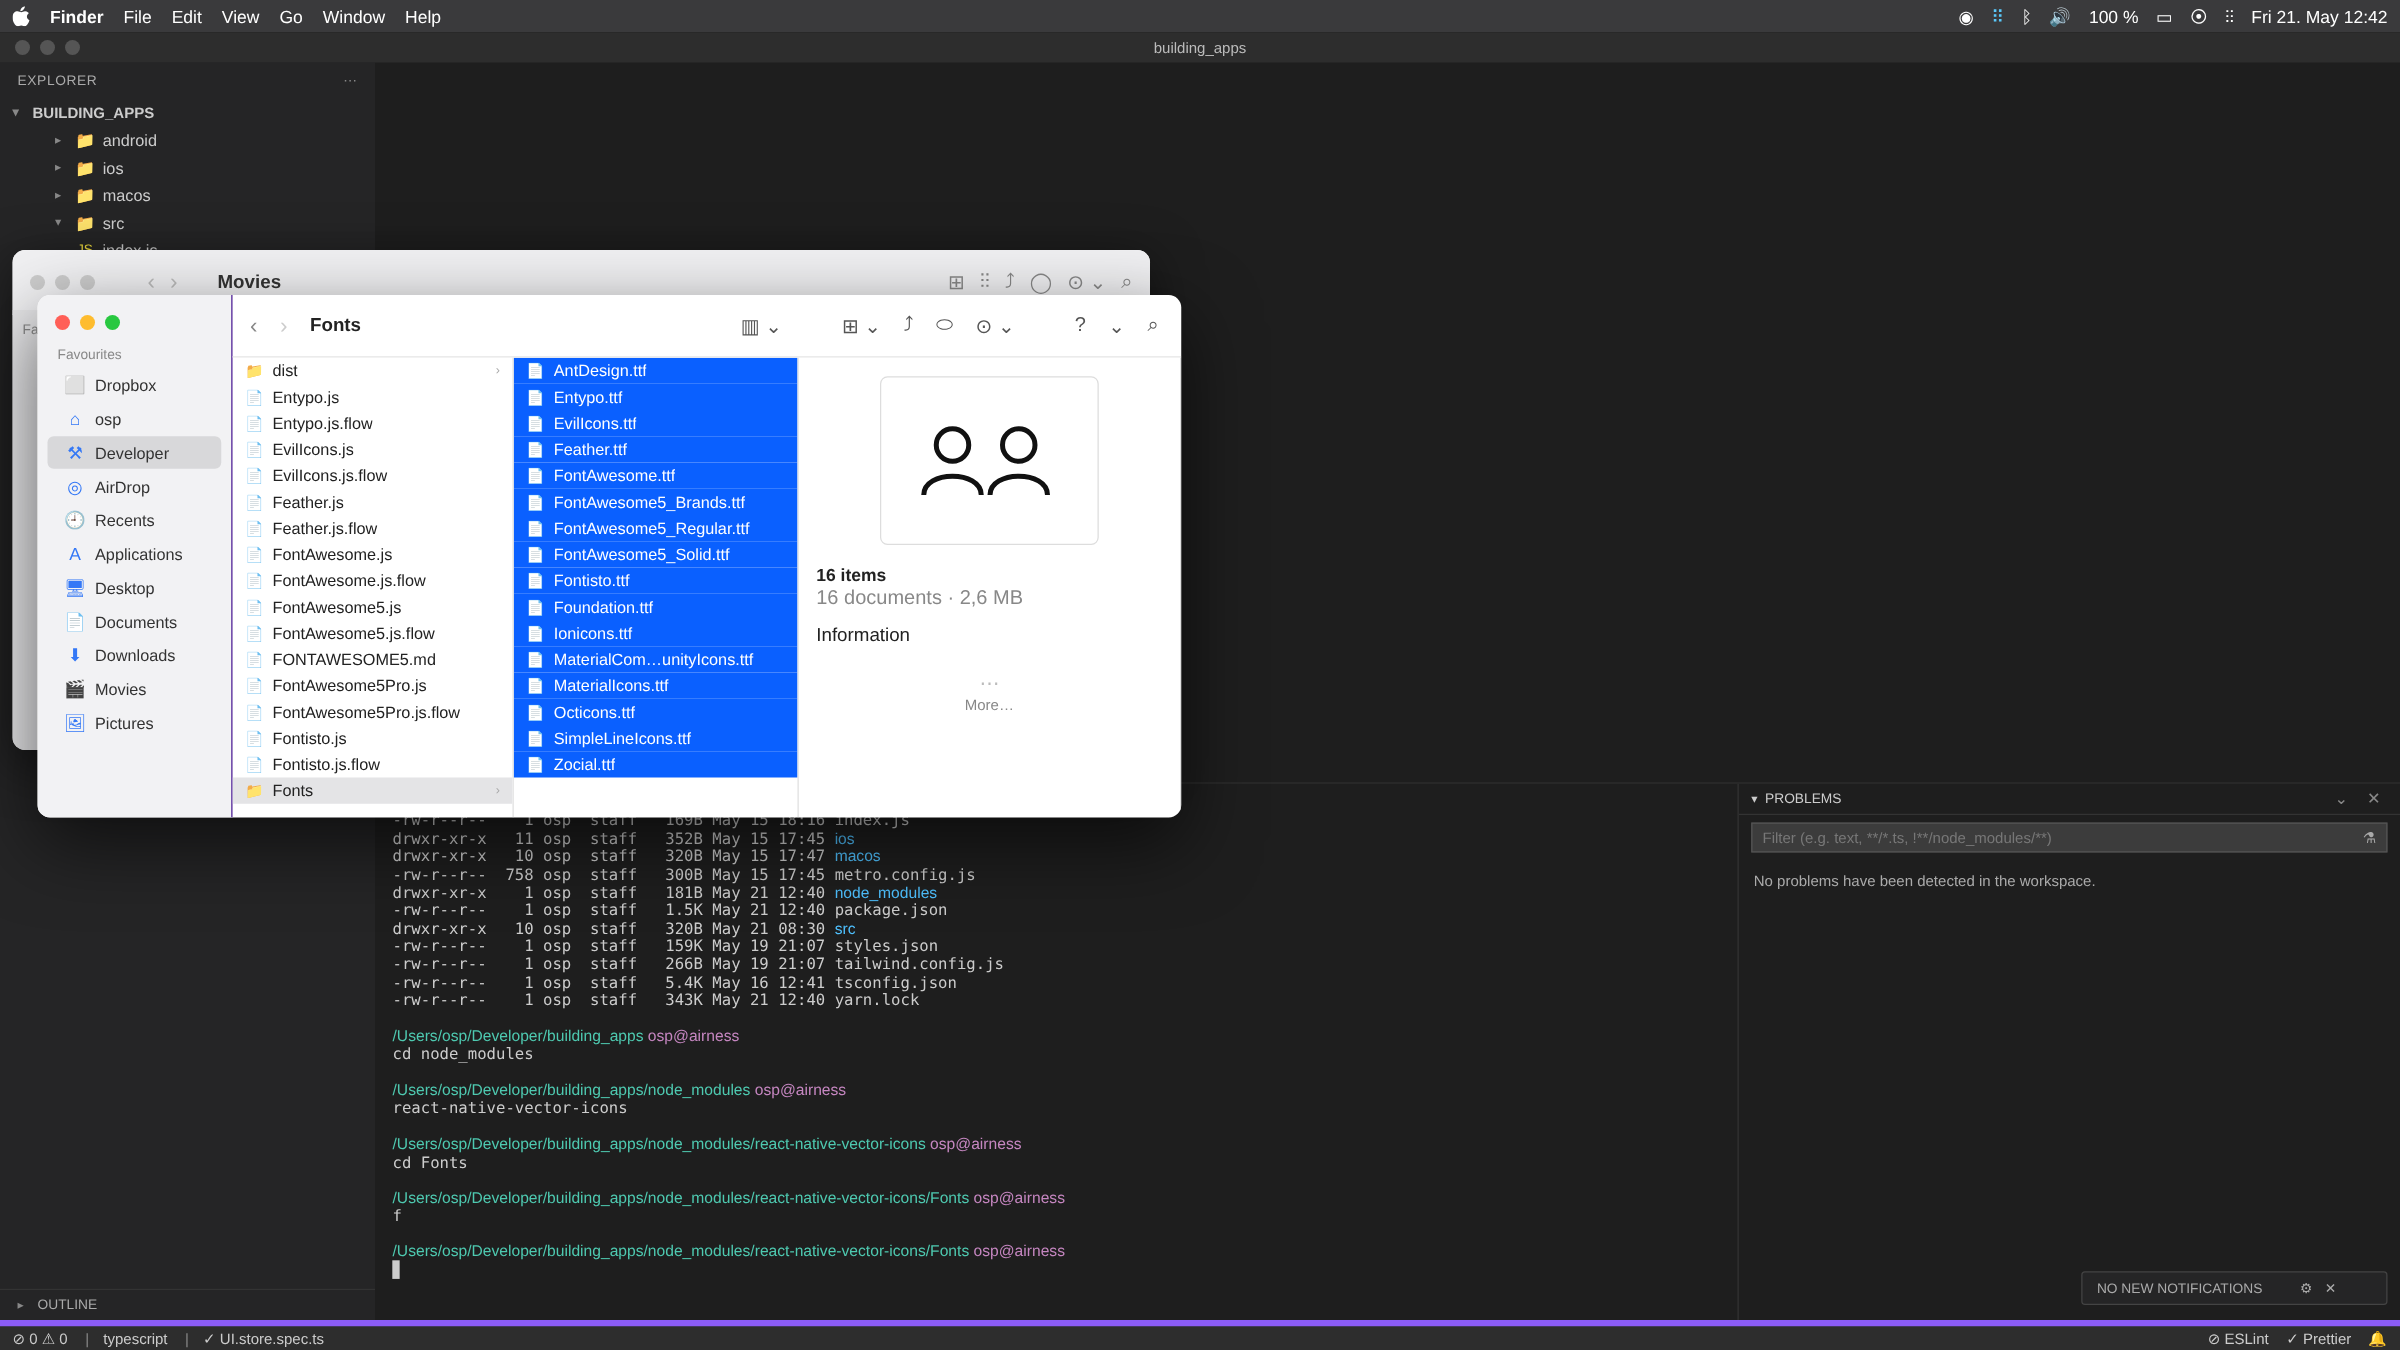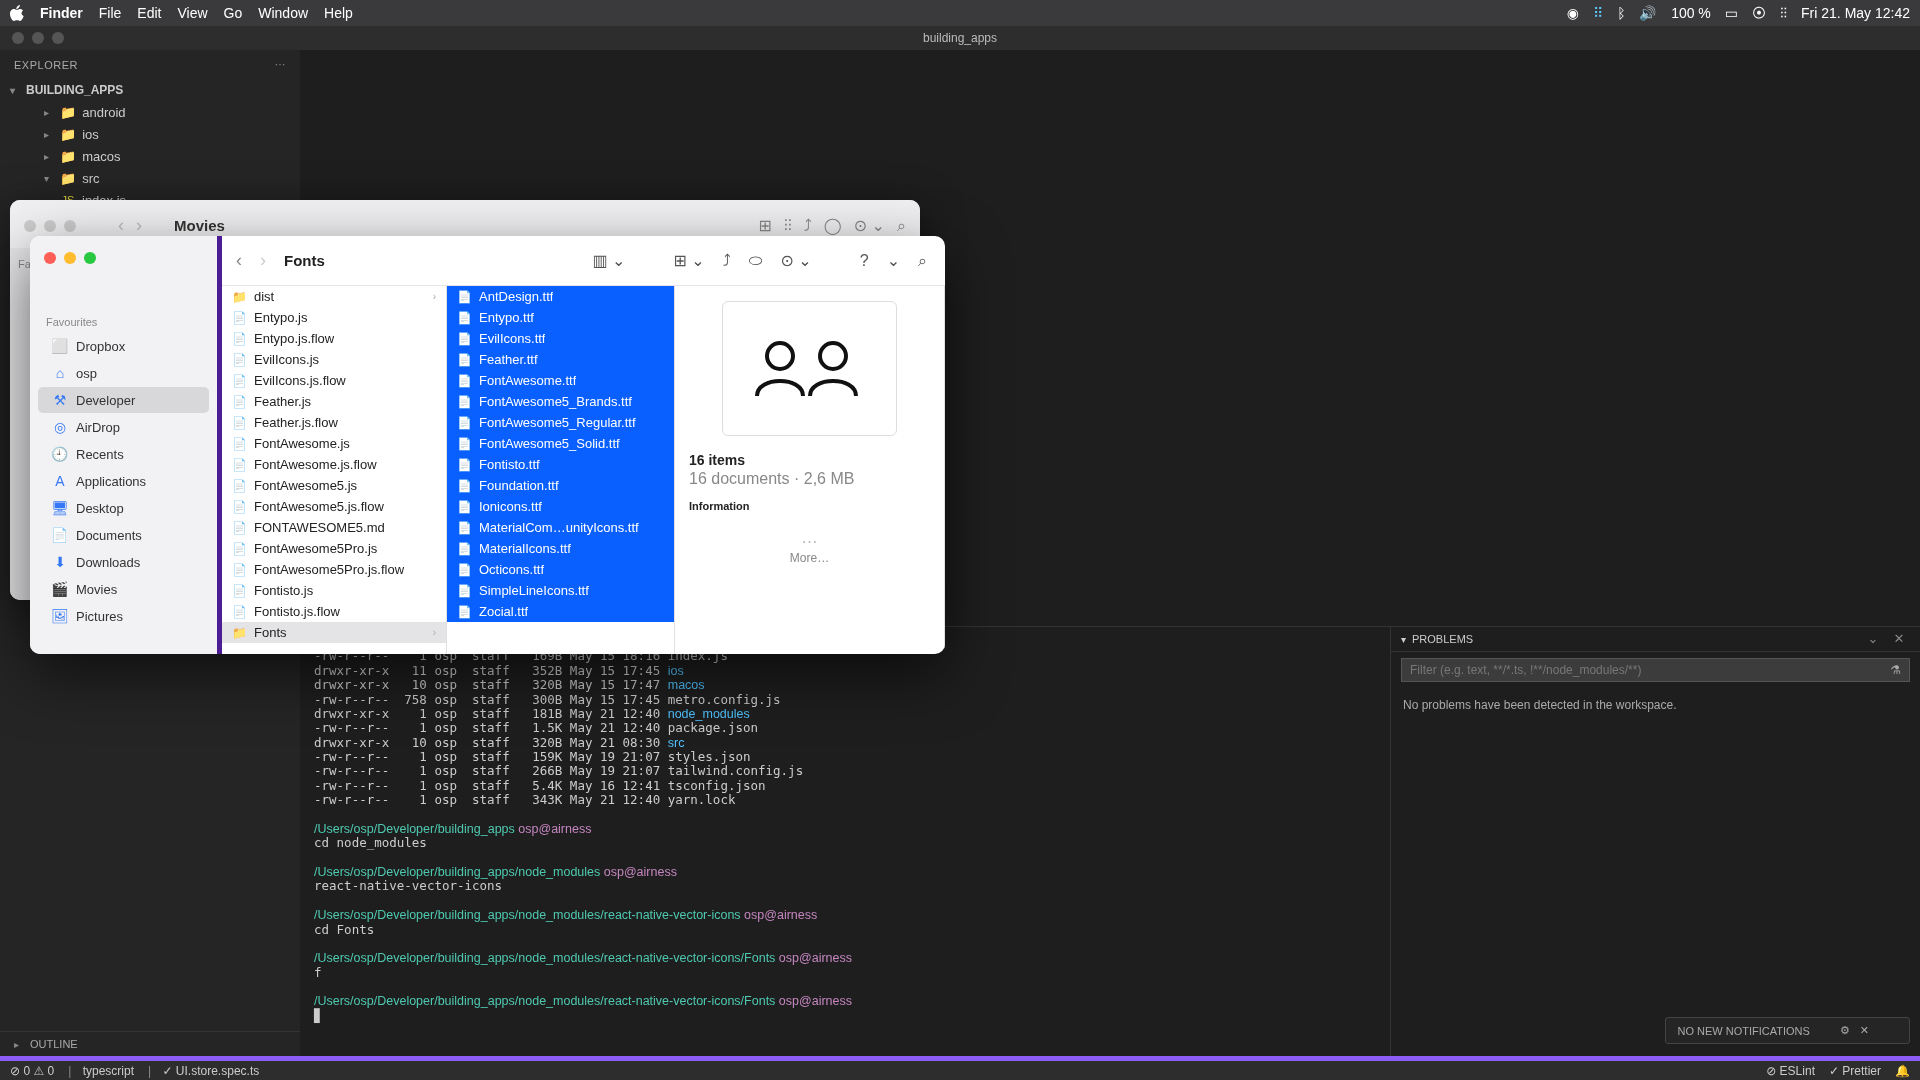--- a/index.html
+++ b/index.html
@@ -55,21 +55,21 @@
 
 
 .finder-back { position: absolute; top: 200px; left: 10px; width: 910px; height: 400px; background: #f5f5f7; border-radius: 10px; box-shadow: 0 10px 40px rgba(0,0,0,.5); overflow:hidden;}
 .finder-back-toolbar { height: 52px; display:flex; align-items:center; padding: 0 14px; gap:12px; background:#f0f0f2; border-bottom:1px solid #ddd;}
 .finder-back-title { font-size: 15px; font-weight:600; color:#333; margin-left:20px;}
 .finder-back-sidebar-peek { position:absolute; left:0; top:48px; bottom:0; width:30px; background:#e8e8ea;}
 .fbs-label { position:absolute; left:8px; top:10px; font-size:11px; color:#888;}
 
 
 .finder-front { position: absolute; top: 236px; left: 30px; width: 915px; height: 418px; background: #fff; border-radius: 10px; box-shadow: 0 20px 60px rgba(0,0,0,.6); display:flex; overflow:hidden;}
-.finder-sidebar { width: 192px; background: #f2f2f4; border-right: 5px solid #4c1d95; padding-top: 76px; }
+.finder-sidebar { width: 156px; background: #f2f2f4; border-right: 1px solid #4c1d95; padding-top: 38px; }
 .finder-sidebar-header { font-size: 11px; color: #888; padding: 4px 16px; }
 .finder-sb-item { display:flex; align-items:center; gap:8px; padding: 5px 14px; font-size: 13px; color:#333; border-radius:5px; margin: 1px 8px;}
 .finder-sb-item.active { background: #d8d8da; }
 .finder-sb-icon { width:16px; height:16px; color: #3478f6; font-size:14px; display:inline-flex; align-items:center; justify-content:center;}
 .finder-content { flex:1; display:flex; flex-direction:column; }
 .finder-toolbar { height: 50px; display:flex; align-items:center; padding: 0 14px; gap:10px; border-bottom:1px solid #e5e5e5; position:relative;}
 .ft-nav { display:flex; gap:18px; color:#888; font-size:18px;}
 .ft-title { font-size:15px; font-weight:600; color:#222; margin-left:8px;}
 .ft-spacer { flex:1; }
 .ft-icon-btn { color:#555; font-size:16px; padding:2px 4px; display:inline-flex; align-items:center;}
@@ -80,21 +80,21 @@
 .finder-col.col3 { flex:1; padding:10px 14px;}
 .fc-item { display:flex; align-items:center; gap:7px; padding:2px 10px; height:21px; color:#222; white-space:nowrap; overflow:hidden; text-overflow:ellipsis;}
 .fc-item.folder-sel { background:#e4e4e6;}
 .fc-item.selected { background:#0a60ff; color:#fff;}
 .fc-item.selected .fc-icon { color:#fff;}
 .fc-icon { width:15px; height:15px; font-size:12px; color:#666; display:inline-flex; align-items:center; justify-content:center; flex-shrink:0;}
 .fc-chev { margin-left:auto; color:#aaa; font-size:10px;}
 .preview-box { width:175px; height:135px; border:1px solid #ddd; border-radius:6px; margin:5px auto 16px; display:flex; align-items:center; justify-content:center; background:#fff; position:relative;}
 .preview-title { font-size:14px; font-weight:600; color:#222;}
 .preview-sub { font-size:16px; color:#888; margin-top:2px;}
-.preview-info { font-size:11px; font-weight:700; color:#222; margin-top:12px;}
+.preview-info { font-size:15px; font-weight:400; color:#222; margin-top:12px;}
 .preview-more { text-align:center; margin-top:20px; color:#888; font-size:12px;}
 .preview-more-icon { font-size:16px; color:#bbb;}
 
 
 .notif-toast { position:absolute; right:10px; bottom:36px; background:#252526; border:1px solid #444; color:#aaa; font-size:11px; padding:6px 40px 6px 12px; border-radius:3px; display:flex; align-items:center; gap:30px;}
 
 ::-webkit-scrollbar { width:10px; }
 ::-webkit-scrollbar-thumb { background:#555; border-radius:5px;}
 </style>
 </head>

